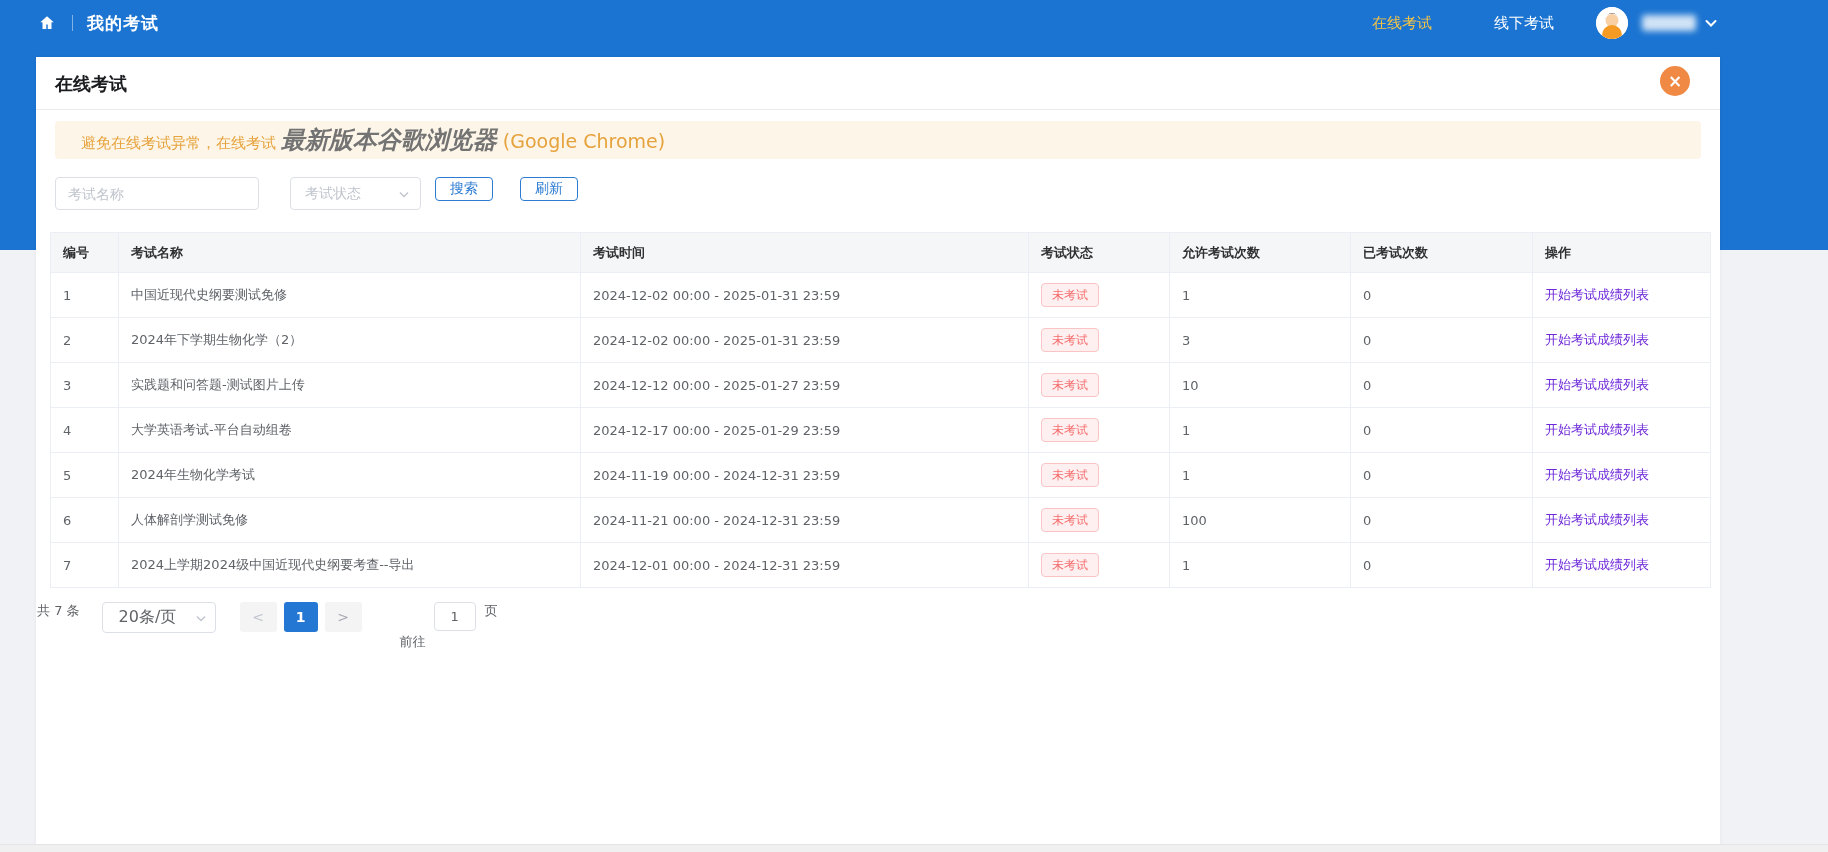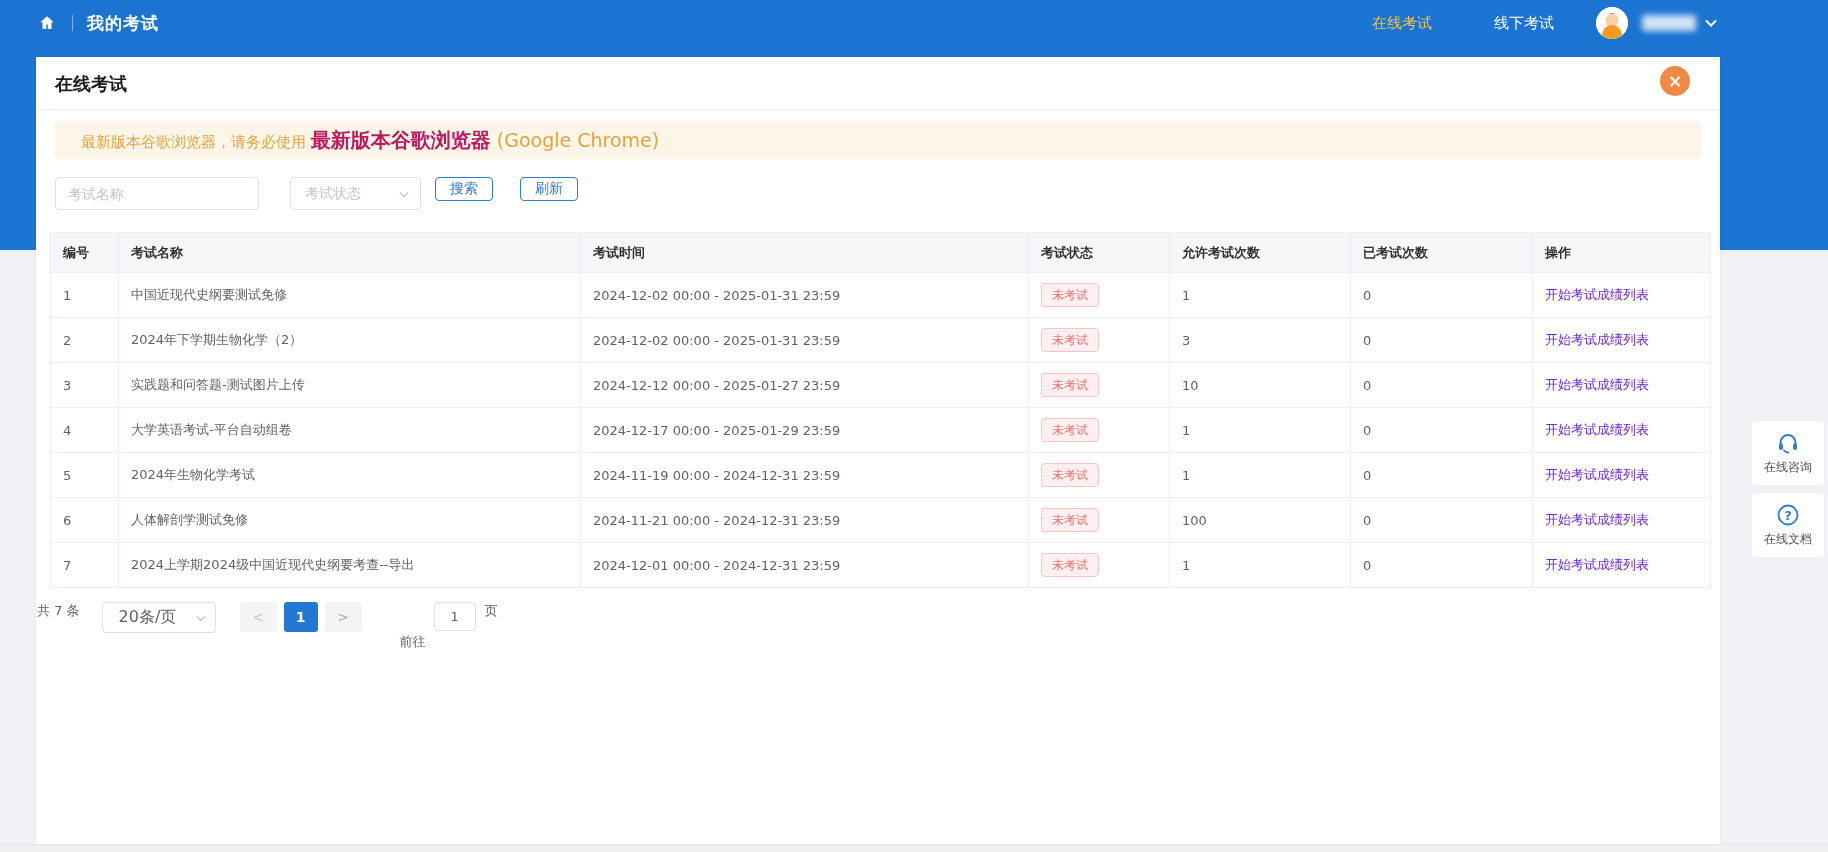--- a/index.html
+++ b/index.html
@@ -26,21 +26,21 @@
 
   
   .card { position:absolute; left:36px; top:57px; width:1684px; height:788px; background:#fff; box-shadow:0 0 4px rgba(0,0,0,.05); }
 
   .panel-header { position:relative; height:53px; border-bottom:1px solid #ececec; }
   .panel-title { position:absolute; left:19px; top:15px; font-size:18px; font-weight:bold; color:#1b1c1f; }
   .close-btn { position:absolute; right:30px; top:9px; width:30px; height:30px; border-radius:50%; background:#ef8943; border:none; color:#fff; font-size:17px; font-weight:bold; line-height:28px; text-align:center; cursor:pointer; }
 
   .warning { position:absolute; left:19px; top:64px; width:1646px; height:38px; background:#fdf5e8; border-radius:4px; line-height:38px; padding-left:26px; white-space:nowrap; }
   .w-pre { font-size:15px; color:#e6a23c; }
-  .w-hl { font-size:20px; color:#be185d; font-weight:bold; }
+  .w-hl { font-size:24px; color:#737373; font-weight:bold;font-style:italic; }
   .w-suf { font-size:19px; color:#e6a23c; }
 
   
   .filters { position:absolute; left:0; top:120px; width:100%; height:34px; }
   .f-input { position:absolute; left:19px; top:0; width:204px; height:33px; border:1px solid #dcdfe6; border-radius:4px; padding:0 12px; font-size:14px; color:#606266; outline:none; }
   .f-input::placeholder { color:#bfc4cc; }
   .f-select { position:absolute; left:254px; top:0; width:131px; height:33px; border:1px solid #dcdfe6; border-radius:4px; display:flex; align-items:center; justify-content:space-between; padding:0 10px 0 14px; cursor:pointer; background:#fff; }
   .sel-ph { font-size:14px; color:#bfc4cc; }
   .f-btn { position:absolute; top:0; height:24px; background:#fff; border:1px solid #2d7cd1; border-radius:4px; color:#2d7cd1; font-size:14px; cursor:pointer; }
   .f-btn.search { left:399px; width:58px; }
@@ -112,21 +112,21 @@
     </div>
   </div>
 
   <div class="card">
     <div class="panel-header">
       <span class="panel-title">在线考试</span>
       <button class="close-btn"><span>×</span></button>
     </div>
 
     <div class="warning">
-      <span class="w-pre">最新版本谷歌浏览器，请务必使用 </span><span class="w-hl">最新版本谷歌浏览器</span><span class="w-suf"> (Google Chrome)</span>
+      <span class="w-pre">避免在线考试异常，在线考试 </span><span class="w-hl">最新版本谷歌浏览器</span><span class="w-suf"> (Google Chrome)</span>
     </div>
 
     <div class="filters">
       <input class="f-input" type="text" placeholder="考试名称" style="">
       <div class="f-select">
         <span class="sel-ph">考试状态</span>
         <span style="display:inline-flex;">
           <svg viewBox="0 0 12 12" width="12" height="12">
               <path d="M2 4.5l4 4 4-4" fill="none" stroke="#c0c4cc" stroke-width="1.4"></path>
             </svg>
@@ -238,37 +238,15 @@
       </div>
       <button class="pg-btn prev">&lt;</button>
       <button class="pg-cur">1</button>
       <button class="pg-btn next">&gt;</button>
       <span class="pg-goto">前往</span>
       <input class="pg-input" type="text" value="1" style="">
       <span class="pg-page">页</span>
     </div>
   </div>
 
-  <div class="float-col">
-    <div class="float-btn">
-      <span style="display:inline-flex;">
-        <svg viewBox="0 0 24 24" width="24" height="24">
-          <path d="M4.5 15v-3.5a7.5 7.5 0 0 1 15 0V15" fill="none" stroke="#2d7dd2" stroke-width="2"></path>
-          <rect x="3" y="12.5" width="4" height="6.5" rx="2" fill="#2d7dd2"></rect>
-          <rect x="17" y="12.5" width="4" height="6.5" rx="2" fill="#2d7dd2"></rect>
-          <path d="M8 19.5c1 1.5 2.5 2 4.5 2" fill="none" stroke="#2d7dd2" stroke-width="1.8" stroke-linecap="round"></path>
-        </svg>
-      </span>
-      <span class="f-label">在线咨询</span>
-    </div>
-    <div class="float-btn">
-      <span style="display:inline-flex;">
-        <svg viewBox="0 0 24 24" width="24" height="24">
-          <circle cx="12" cy="12" r="9.5" fill="none" stroke="#2d7dd2" stroke-width="1.8"></circle>
-          <text x="12" y="16.5" text-anchor="middle" font-size="13" font-weight="bold" fill="#2d7dd2">?</text>
-        </svg>
-      </span>
-      <span class="f-label">在线文档</span>
-    </div>
-  </div>
 
   <div class="bottom-bar"></div>
 </div>
 
 </body></html>

